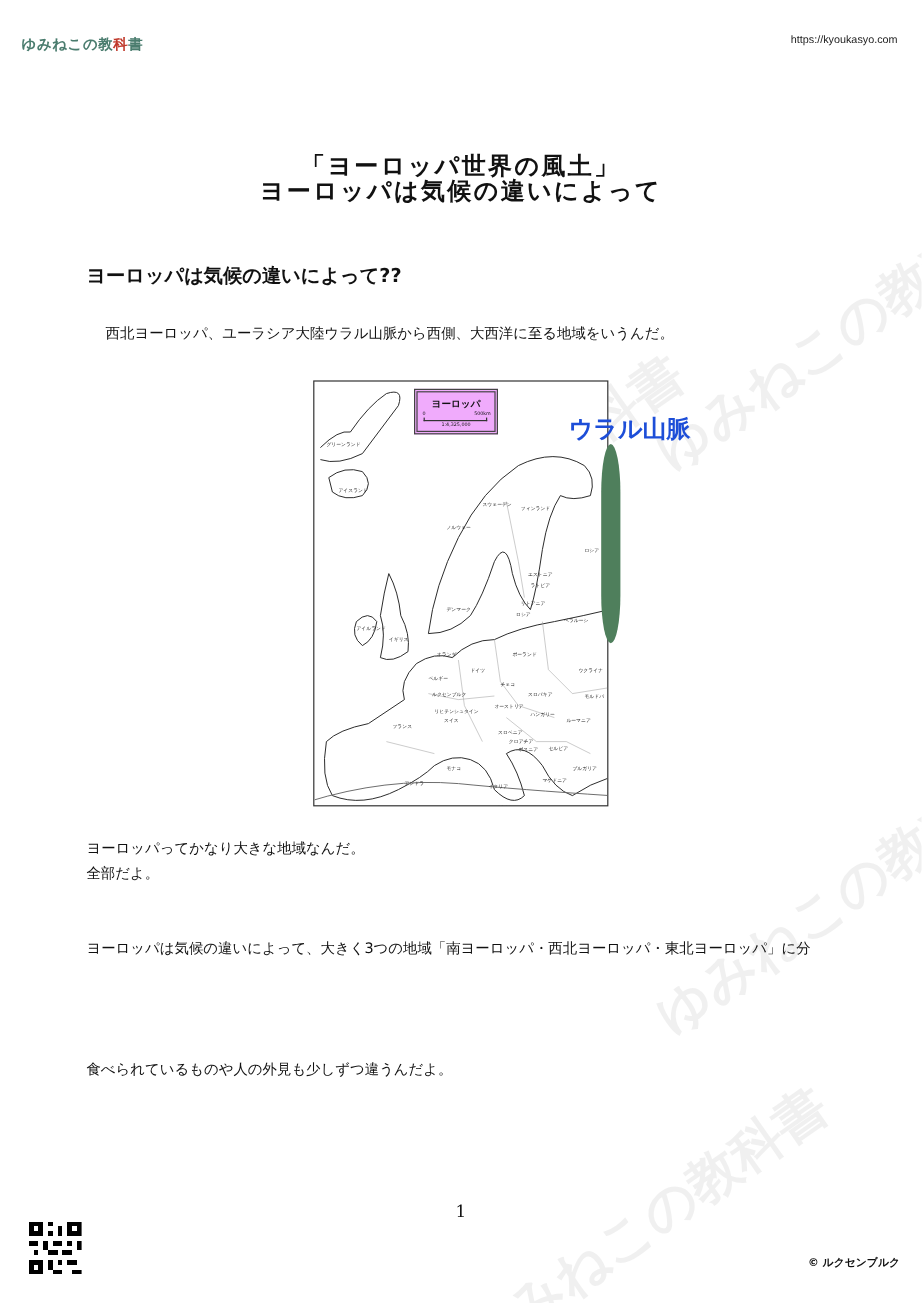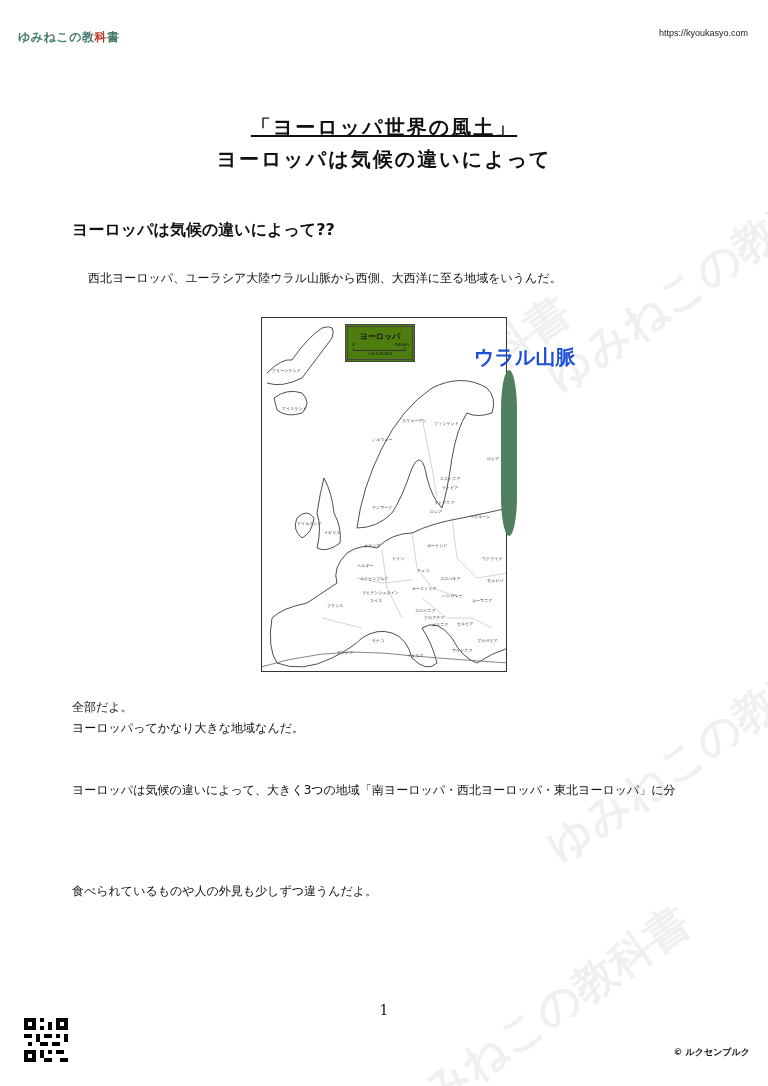--- a/index.html
+++ b/index.html
@@ -4,32 +4,32 @@
 <style>
   html, body { margin: 0; padding: 0; background: #ffffff; }
   body {
     width: 768px; height: 1086px; position: relative; overflow: hidden;
     font-family: "DejaVu Sans", "Liberation Sans", sans-serif; color: #111;
   }
   .logo { position: absolute; left: 18px; top: 29px; font-size: 12px; font-weight: bold; color: #4a7c6e; letter-spacing: 0.5px; }
   .logo .accent { color: #c0392b; }
   .url { position: absolute; right: 20px; top: 28px; font-size: 9px; color: #222; font-family: "Liberation Sans", sans-serif; }
   .title { position: absolute; left: 0; width: 768px; text-align: center; font-size: 20px; font-weight: bold; letter-spacing: 2px; color: #111; }
-  .title.l1 { top: 114px; text-decoration: underline; }
+  .title.l1 { top: 125px; }
   .title.l2 { top: 146px; }
   .heading { position: absolute; left: 72px; top: 220px; font-size: 16px; font-weight: bold; }
   .intro { position: absolute; left: 88px; top: 270px; font-size: 12px; }
   .map {
     position: absolute; left: 261px; top: 317px; width: 246px; height: 355px;
     border: 1px solid #333; background: #fff; box-sizing: border-box; overflow: hidden;
   }
   .map svg { position: absolute; left: 0; top: 0; }
   .map-title-box {
     position: absolute; left: 83px; top: 6px; width: 70px; height: 38px;
-    border: 3px double #444; background: #4d7c0f; box-sizing: border-box; text-align: center;
+    border: 3px double #444; background: #f0abfc; box-sizing: border-box; text-align: center;
   }
   .map-title-box .mt { font-size: 8px; font-weight: bold; margin-top: 4px; }
   .map-title-box .scale { position: relative; height: 14px; font-size: 4px; }
   .map-label { position: absolute; font-size: 4px; color: #222; white-space: nowrap; }
   .ural-label { position: absolute; left: 474px; top: 344px; font-size: 20px; font-weight: bold; color: #1d4ed8; }
   .ural-bar {
     position: absolute; left: 501px; top: 370px; width: 16px; height: 166px;
     background: #4f7f5c; border-radius: 8px / 40px;
   }
   .body-text { position: absolute; left: 72px; font-size: 12px; line-height: 21px; }
@@ -137,22 +137,22 @@
       <span class="map-label" style="left: 145px; top: 335px;">イタリア</span>
       <span class="map-label" style="left: 190px; top: 330px;">マケドニア</span>
       <span class="map-label" style="left: 150px; top: 352px;">バチカン</span>
     </div>
 </div>
 
 <div class="ural-label">ウラル山脈</div>
 <div class="ural-bar"></div>
 
 <div class="body-text p1">
+  <div>ヨーロッパってかなり大きな地域なんだ。</div>
   <div>全部だよ。</div>
-  <div>ヨーロッパってかなり大きな地域なんだ。</div>
 </div>
 <div class="body-text p2">
   <div>ヨーロッパは気候の違いによって、大きく3つの地域「南ヨーロッパ・西北ヨーロッパ・東北ヨーロッパ」に分</div>
 </div>
 <div class="body-text p3">食べられているものや人の外見も少しずつ違うんだよ。</div>
 
 <div class="page-num">1</div>
 <svg class="qr" viewBox="0 0 11 11" shape-rendering="crispEdges">
   <rect width="11" height="11" fill="#fff"></rect>
   <g fill="#000">

